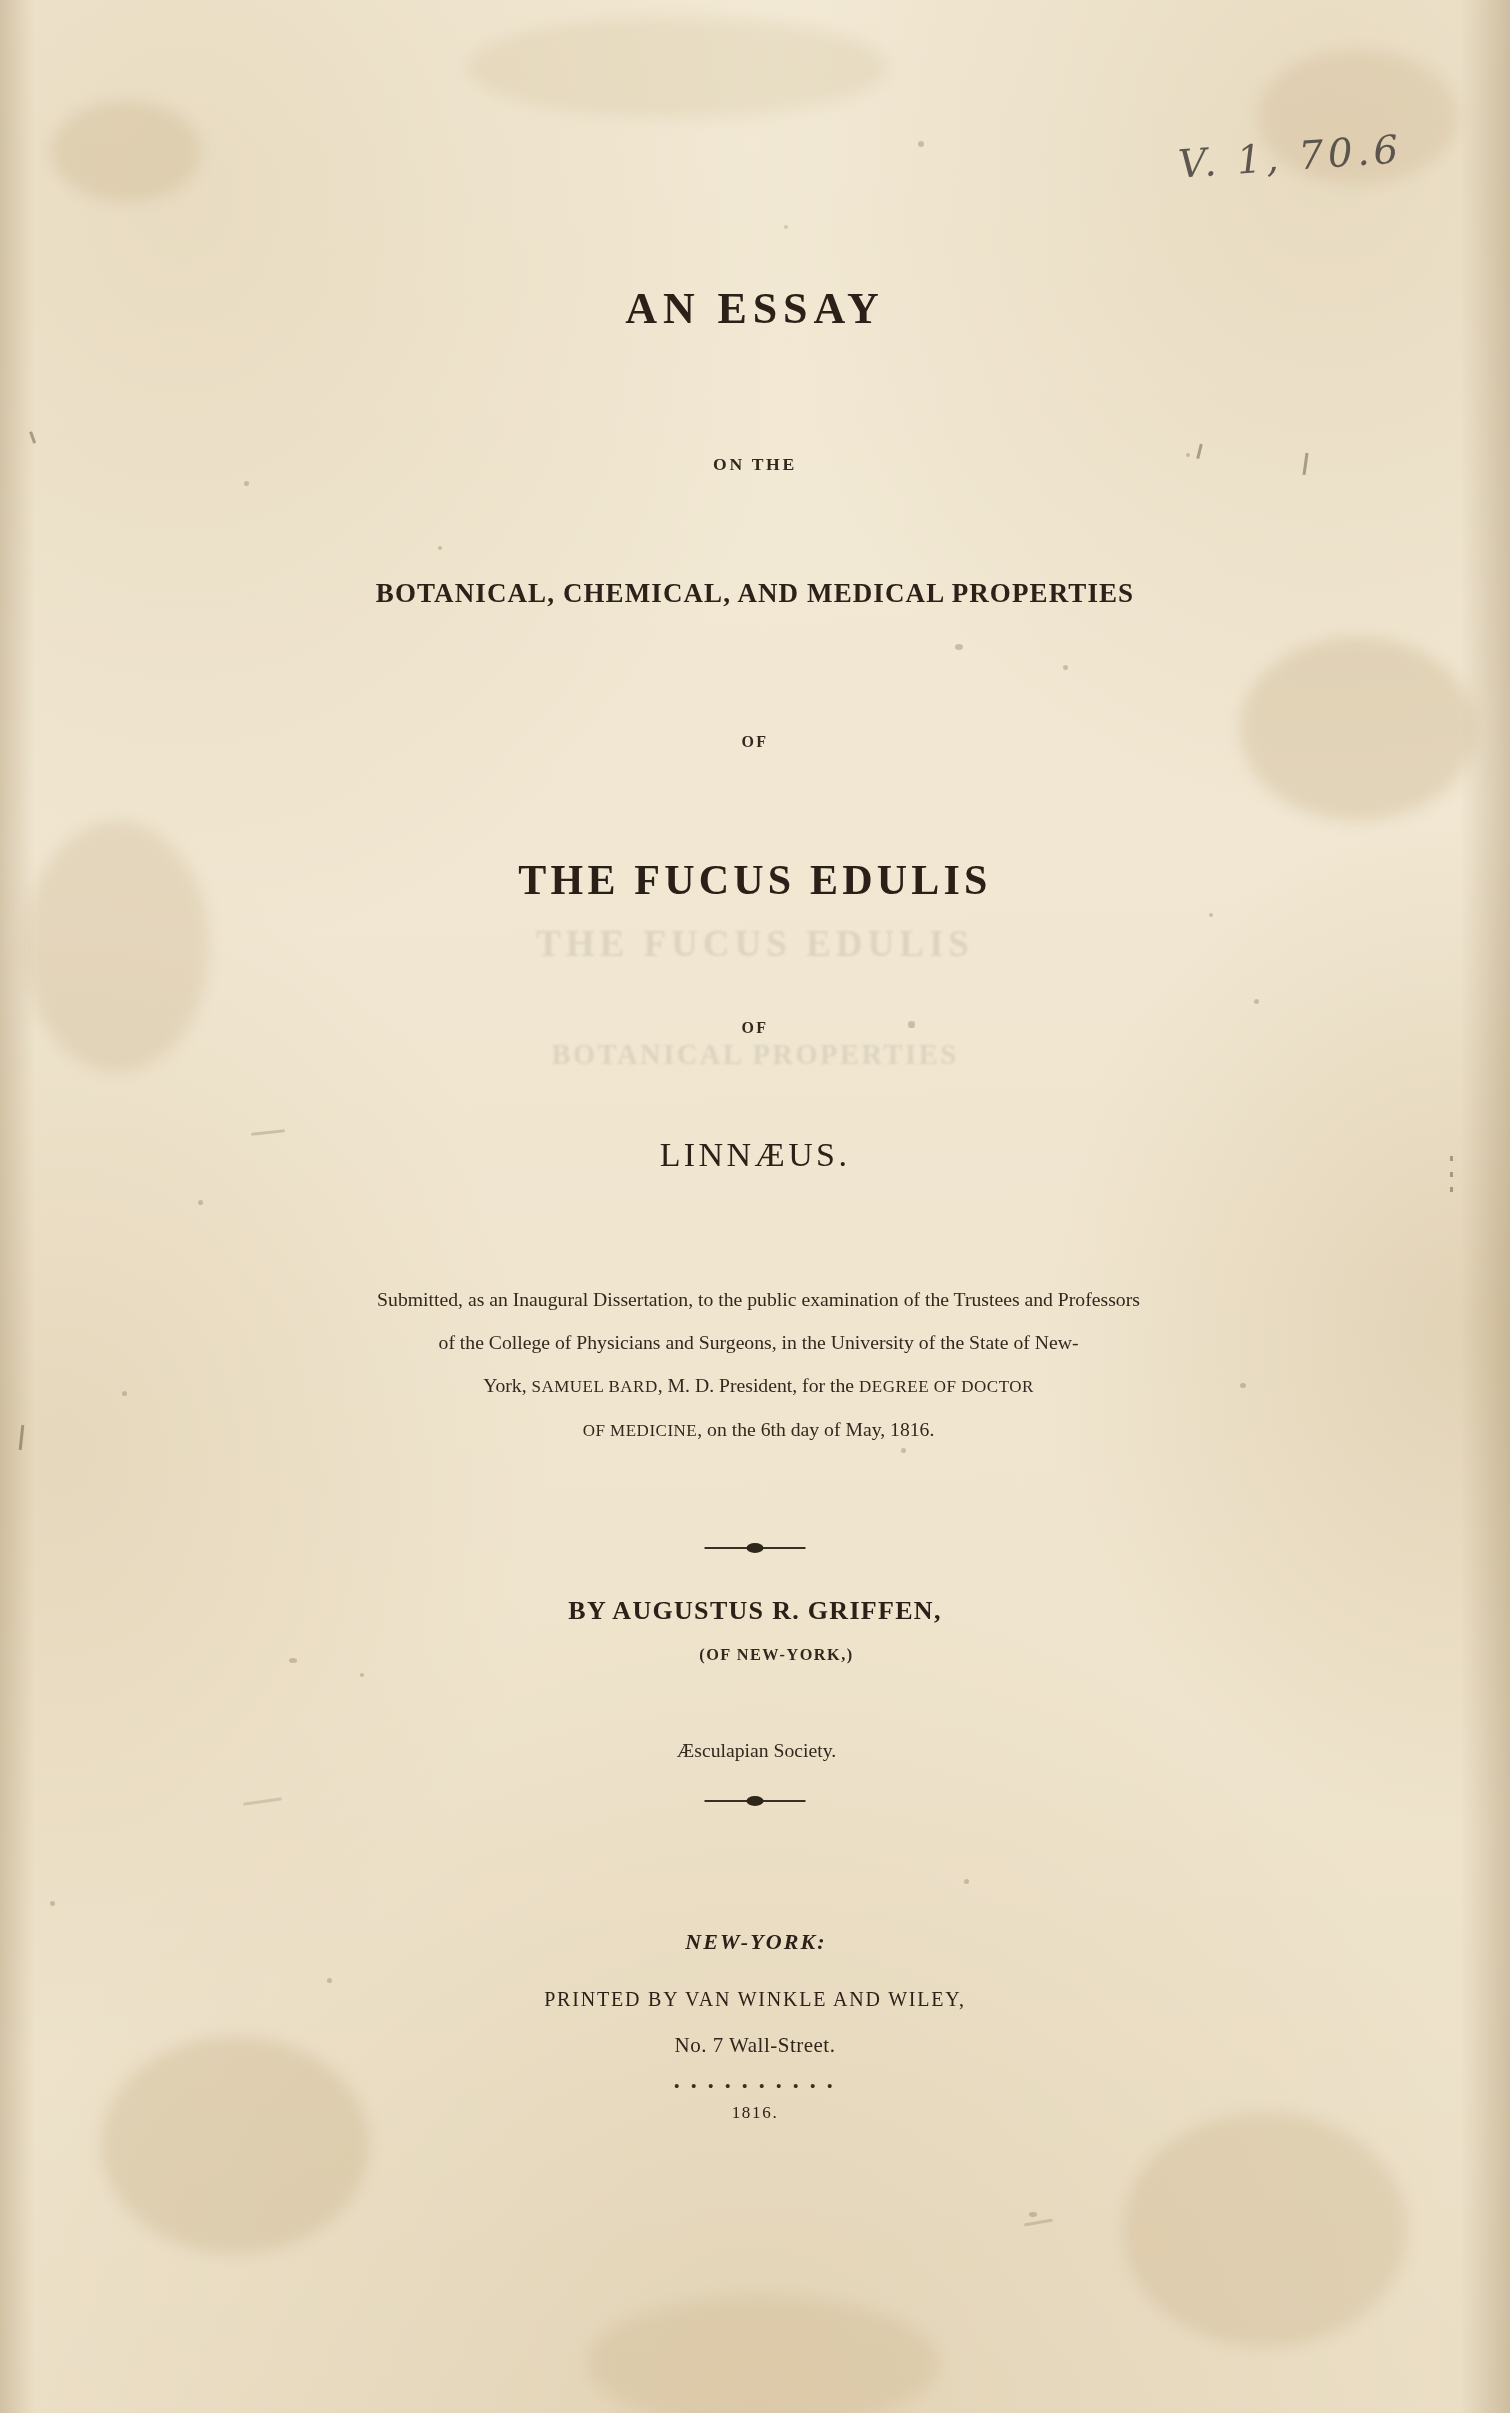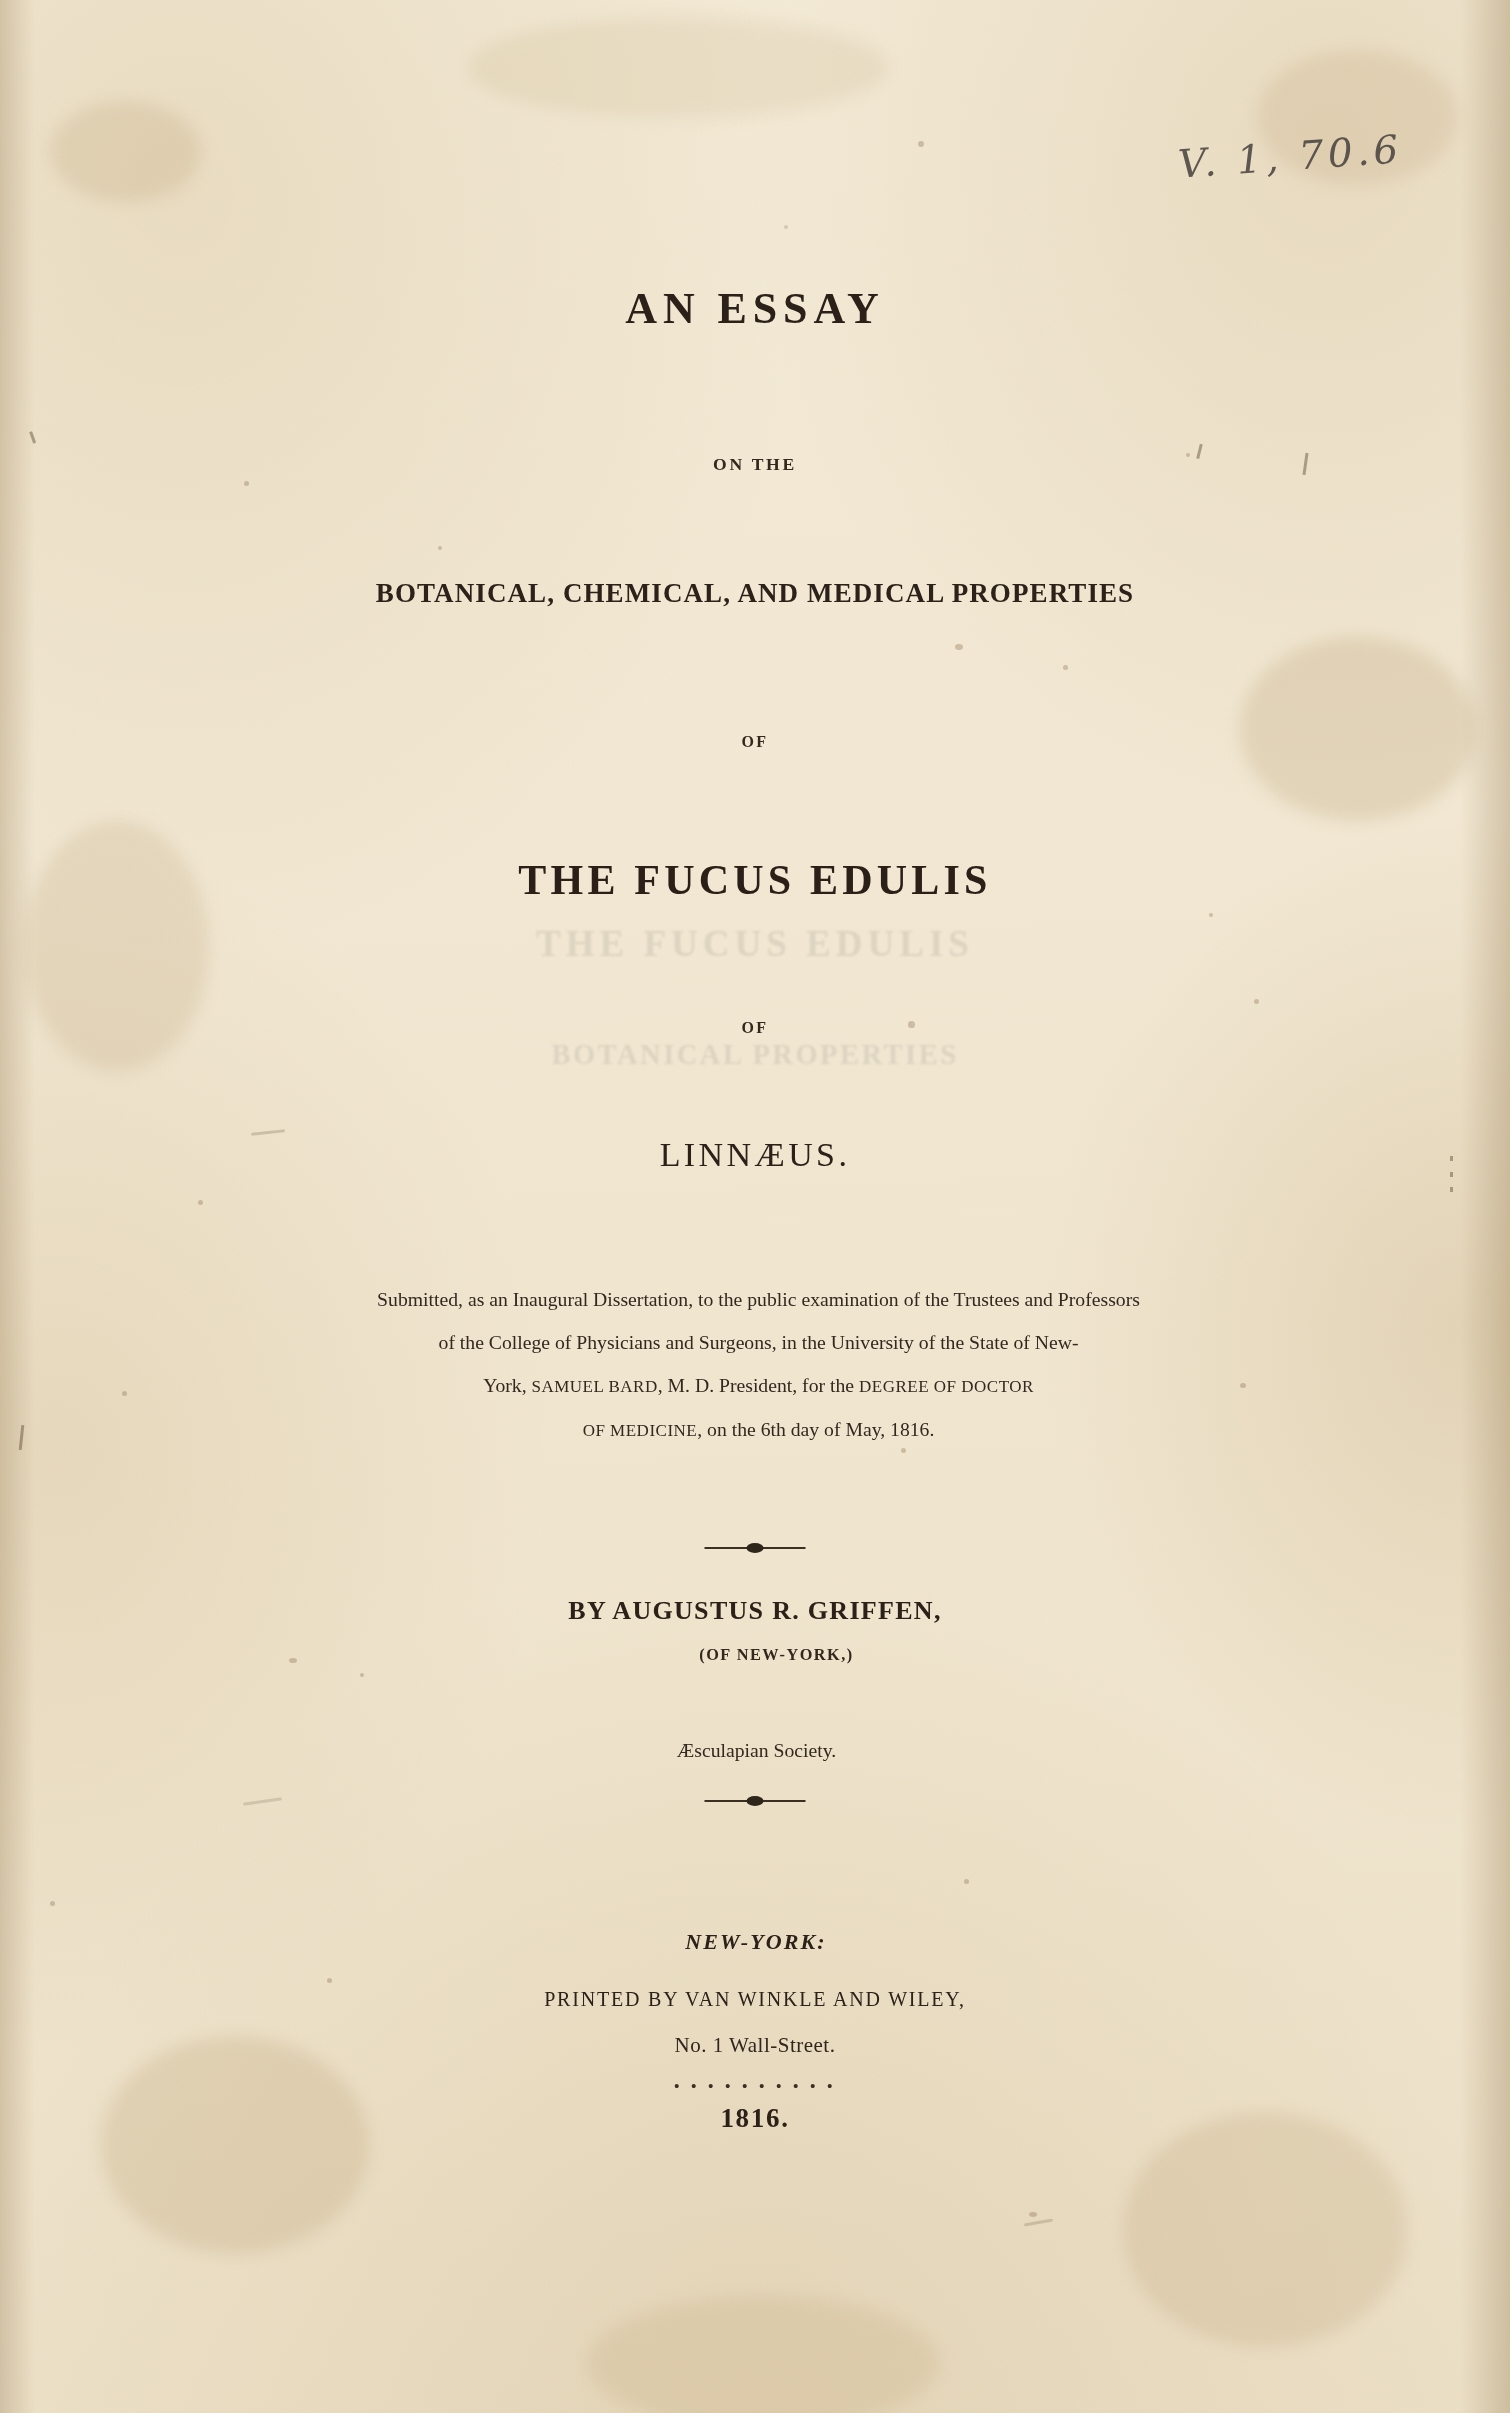--- a/index.html
+++ b/index.html
@@ -229,23 +229,23 @@
   .dotrule {
     position: absolute;
     top: 2077px; left: 0; right: 0;
     font-size: 17px;
     letter-spacing: 3.4px;
     color: #3a2f22;
   }
   .year {
     position: absolute;
     top: 2103px; left: 0; right: 0;
-    font-size: 27px;
+    font-size: 17px;
     letter-spacing: 1.7px;
-    font-weight: 700;
+    font-weight: 400;
     color: #2b2119;
   }
 
   
   .shelfmark {
     position: absolute;
     top: 134px;
     right: 107px;
     font-family: "DejaVu Serif", serif;
     font-size: 39px;
@@ -360,21 +360,21 @@
       <span>Æsculapian Society.</span>
     </div>
 
     <div class="rule" id="rule-bottom">
       <span class="bar"></span>
       <span class="dot"></span>
     </div>
 
     <div class="city">NEW-YORK:</div>
     <div class="printer">PRINTED BY VAN WINKLE AND WILEY,</div>
-    <div class="address">No. 1 Wall-Street.</div>
+    <div class="address">No. 7 Wall-Street.</div>
     <div class="dotrule">• • • • • • • • • •</div>
     <div class="year">1816.</div>
 
   </div>
 
   <div class="shelfmark">V. 1, 70.6</div>
 
 </div>
 
 

